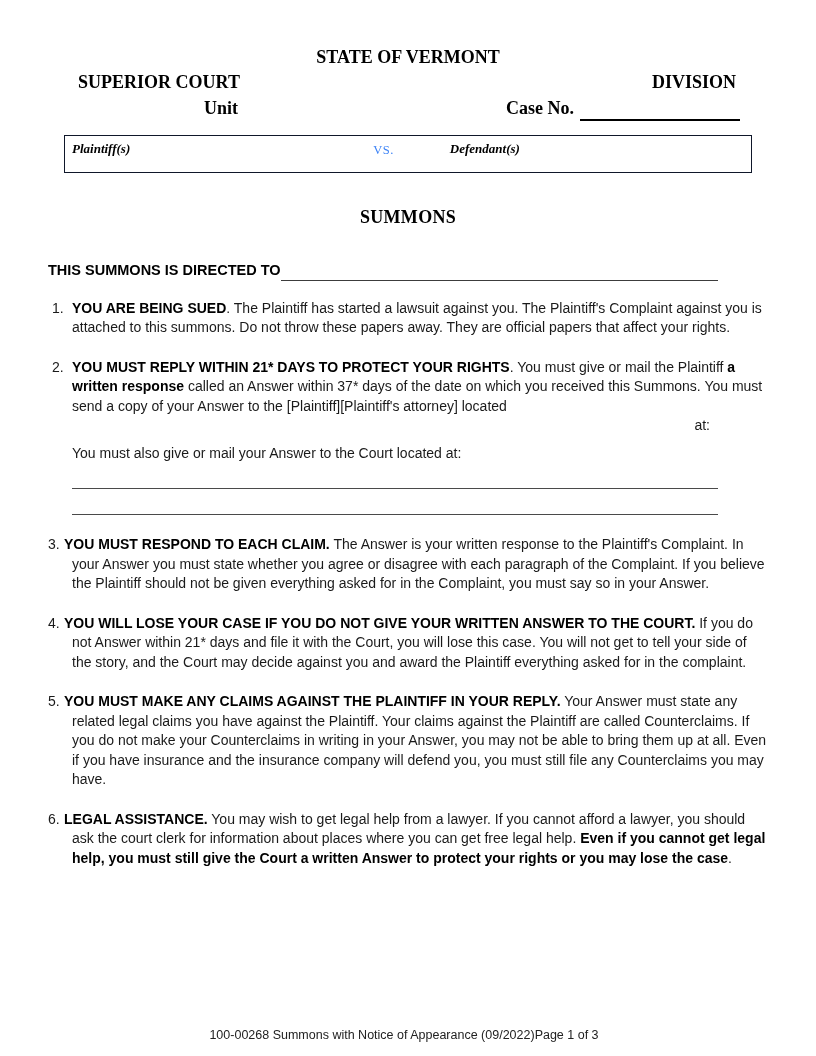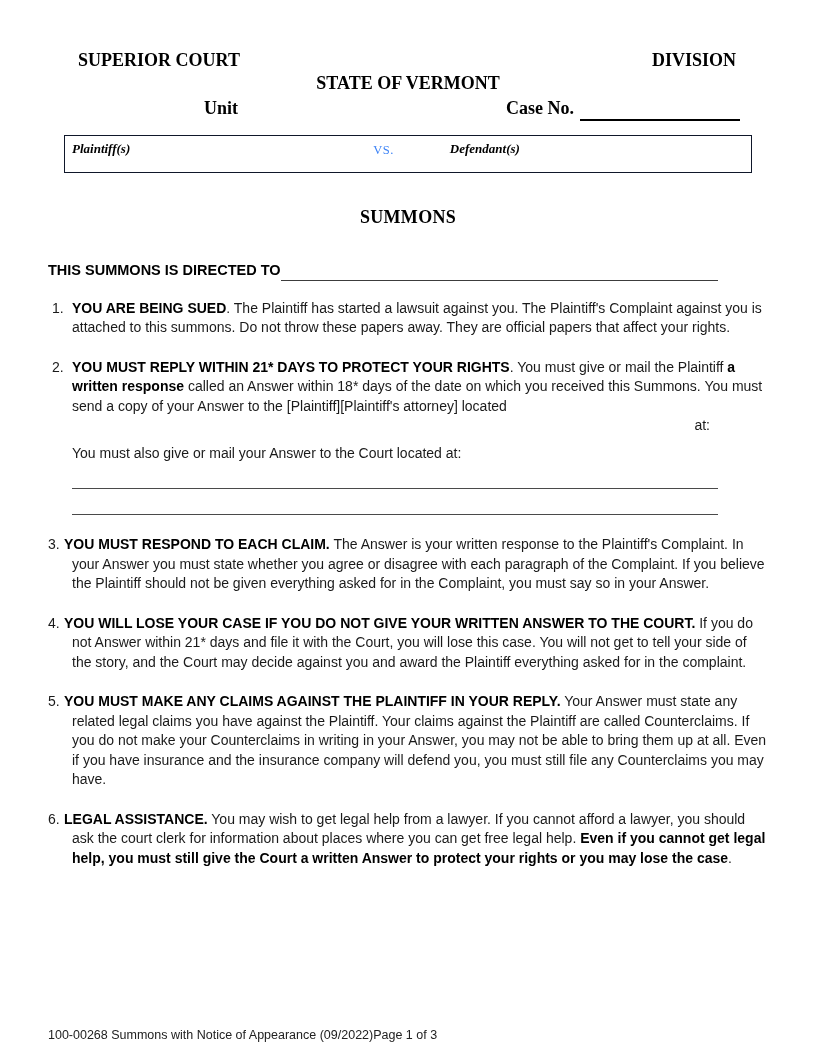--- a/index.html
+++ b/index.html
@@ -55,34 +55,34 @@
   p.para{margin:0;}
   .fill-row{display:flex;align-items:flex-end;width:638px;flex-direction:column;}
   .fill-row .fill{flex:1;height:15px;}
   .fill-row.r2{margin-left:18px;margin-top:6px;width:620px;}
   .court-p{margin:14px 0 0 0;}
   .court-row{display:flex;align-items:flex-end;width:646px;height:18px;margin-top:8px;}
   .court-row .fill{flex:1;height:12px;border-bottom-color:#4a4a4a;}
   
   .footer{
     position:absolute;left:48px;right:56px;bottom:13px;
-    display:flex;justify-content:flex-start;
+    display:flex;justify-content:center;
     font-size:12.5px;color:#222;line-height:16px;
   }
 </style>
 </head>
 <body>
 
 <div class="page">
 
+  <div class="hdr hdr-state">STATE OF VERMONT</div>
   <div class="hdr hdr-row2">
     <span>SUPERIOR COURT</span>
     <span>DIVISION</span>
   </div>
-  <div class="hdr hdr-state">STATE OF VERMONT</div>
   <div class="hdr hdr-row3">
     <div class="unit-cell">
       <span>Unit</span>
     </div>
     <div class="case-cell">
       <span>Case No.</span>
       <span class="case-fill"></span>
     </div>
   </div>
 
@@ -103,21 +103,21 @@
       <span class="fill"></span>
   </div>
 
   <div class="items">
 
     <div class="item">
       <p class="p12"><span class="num">1.</span><b>YOU ARE BEING SUED</b><span>. The Plaintiff has started a lawsuit against you. The Plaintiff's Complaint against you is attached to this summons. Do not throw these papers away. They are official papers that affect your rights.</span></p>
     </div>
 
     <div class="item">
-      <p class="p12"><span class="num">2.</span><b>YOU MUST REPLY WITHIN 21* DAYS TO PROTECT YOUR RIGHTS</b><span>. You must give or mail the Plaintiff </span><b>a written response</b><span> called an Answer within 18* days of the date on which you received this Summons. You must send a copy of your Answer to the [Plaintiff][Plaintiff's attorney] located</span></p>
+      <p class="p12"><span class="num">2.</span><b>YOU MUST REPLY WITHIN 21* DAYS TO PROTECT YOUR RIGHTS</b><span>. You must give or mail the Plaintiff </span><b>a written response</b><span> called an Answer within 37* days of the date on which you received this Summons. You must send a copy of your Answer to the [Plaintiff][Plaintiff's attorney] located</span></p>
       <div class="fill-row">
         <span>at:</span>
           <span class="fill"></span>
       </div>
       <div class="fill-row r2">
         <span class="fill"></span>
       </div>
       <p class="para court-p">You must also give or mail your Answer to the Court located at:</p>
       <div class="court-row">
         <span class="fill"></span>

